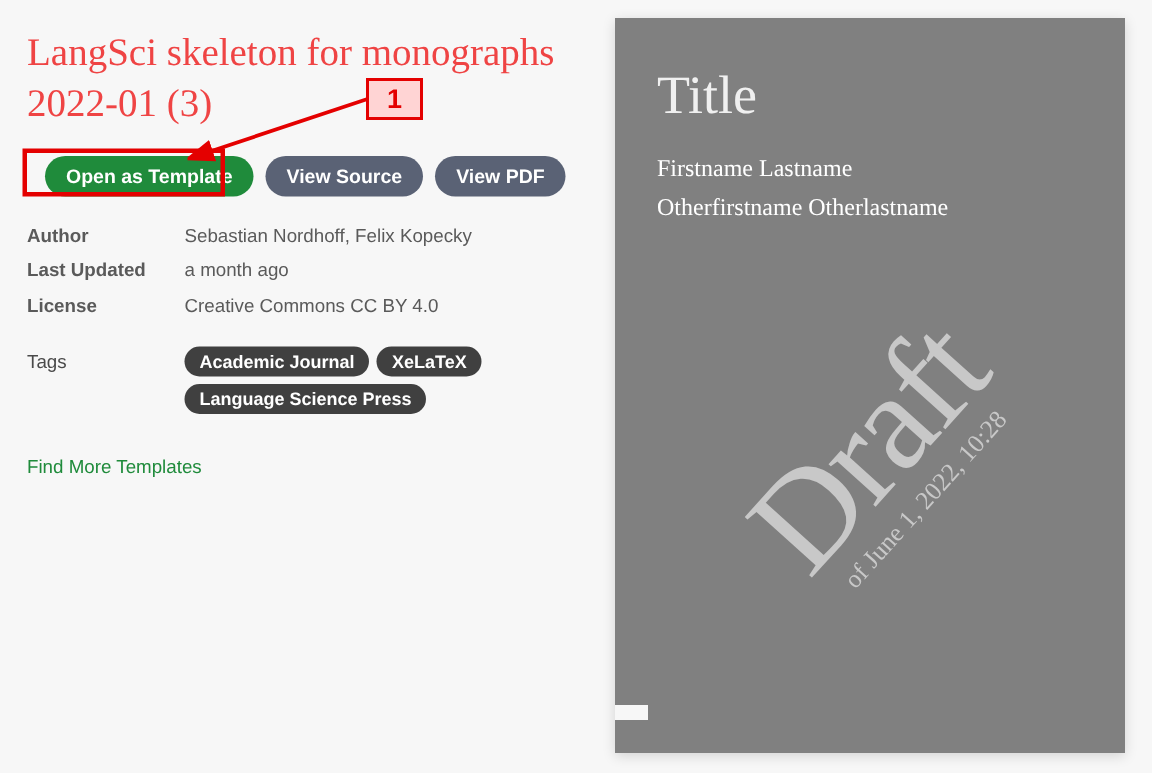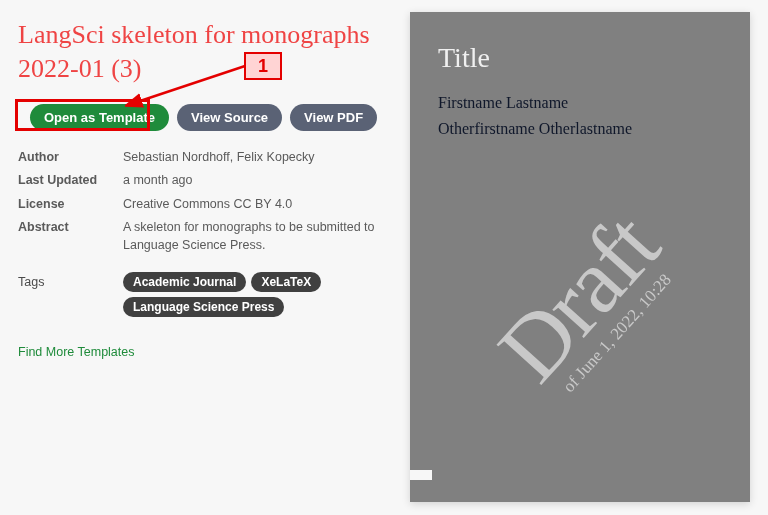--- a/index.html
+++ b/index.html
@@ -119,30 +119,30 @@
       width: 340px;
       height: 490px;
       background: #808080;
       box-shadow: 0 2px 8px rgba(0,0,0,0.15);
       position: relative;
       overflow: hidden;
       font-family: Georgia, "Times New Roman", serif;
       color: #e8e8e8;
     }
     .page-preview .page-title {
-      font-size: 28px;
+      font-size: 36px;
       font-weight: 400;
       padding: 30px 0 16px 28px;
       color: #f0f0f0;
     }
     .page-preview .author-line {
       font-size: 16px;
       padding-left: 28px;
       line-height: 1.6;
-      color: #0f172a;
+      color: #ffffff;
     }
     .draft-wrap {
       position: absolute;
       left: 52%;
       top: 60%;
       transform: translate(-50%, -50%) rotate(-48deg);
       text-align: center;
       color: #c8c8c8;
     }
     .draft-text {
@@ -201,24 +201,20 @@
         <div class="meta-label">Author</div>
         <div class="meta-value">Sebastian Nordhoff, Felix Kopecky</div>
       </div>
       <div class="meta-row">
         <div class="meta-label">Last Updated</div>
         <div class="meta-value">a month ago</div>
       </div>
       <div class="meta-row">
         <div class="meta-label">License</div>
         <div class="meta-value">Creative Commons CC BY 4.0</div>
-      </div>
-      <div class="meta-row">
-        <div class="meta-label">Abstract</div>
-        <div class="meta-value">A skeleton for monographs to be submitted to Language Science Press.</div>
       </div>
     </div>
 
     <div class="tags-row">
       <div class="tags-label">Tags</div>
       <div class="tags-values">
         <span class="tag">Academic Journal</span>
         <span class="tag">XeLaTeX</span>
         <span class="tag">Language Science Press</span>
       </div>

